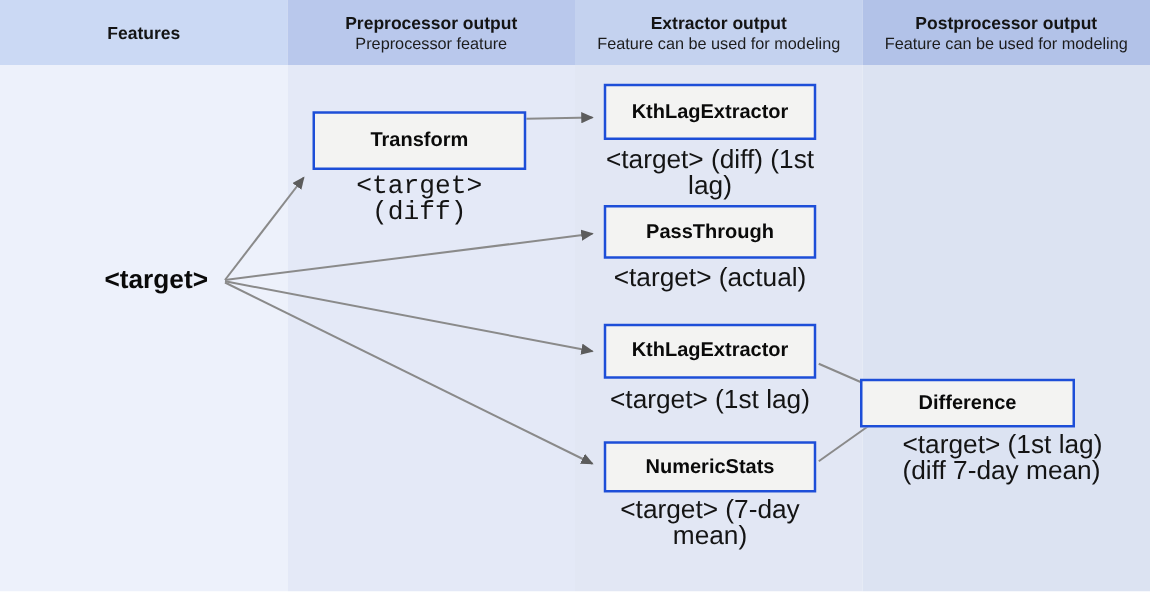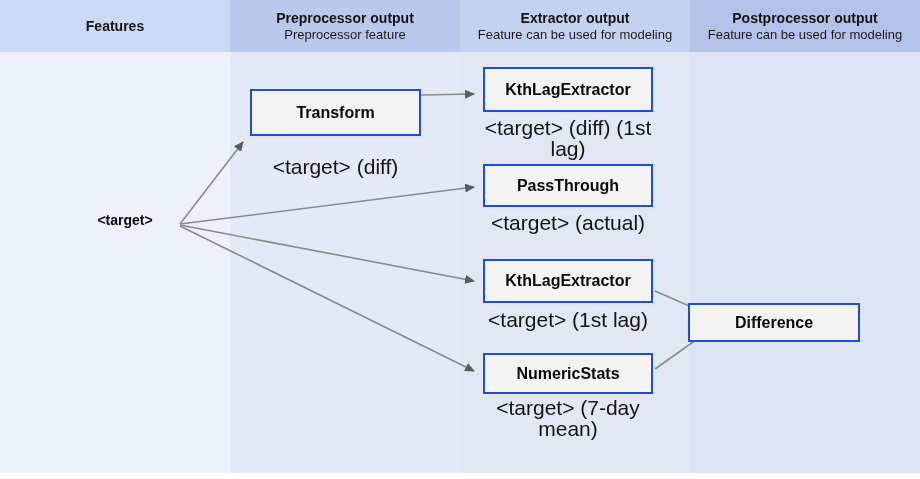--- a/index.html
+++ b/index.html
@@ -13,21 +13,21 @@
     display:flex;flex-direction:column;align-items:center;justify-content:center;
     text-align:center;}
   .hdr-title{font-size:14px;font-weight:bold;color:#141414;line-height:17px;}
   .hdr-sub{font-size:13px;color:#1c1c1c;line-height:16px;}
   .bodycol{position:absolute;top:52px;height:421px;width:230px;}
   .node{position:absolute;background:#f3f3f2;border:2px solid #1d4ed8;
     display:flex;align-items:center;justify-content:center;box-sizing:border-box;}
   .node-title{font-size:16px;font-weight:bold;color:#0a0a0a;}
   .caption{position:absolute;font-size:21px;color:#141414;text-align:center;line-height:21px;}
   .target{position:absolute;left:0;top:212px;width:250px;text-align:center;
-    font-size:14px;font-weight:bold;color:#0a0a0a;}
+    font-size:21px;font-weight:bold;color:#0a0a0a;}
   svg.overlay{position:absolute;left:0;top:0;pointer-events:none;}
 </style>
 </head>
 <body>
 
 <div class="canvas">
 
   <div class="hdr" style="left:0;background:#cbd9f4;">
     <div class="hdr-title">Features</div>
   </div>
@@ -62,21 +62,21 @@
     <line x1="421" y1="95" x2="474" y2="94" stroke="#8a8a8a" stroke-width="1.6" marker-end="url(#ah)"></line>
     <line x1="655" y1="291" x2="710" y2="315" stroke="#8a8a8a" stroke-width="1.6" marker-end="url(#ah)"></line>
     <line x1="655" y1="369" x2="710" y2="330" stroke="#8a8a8a" stroke-width="1.6" marker-end="url(#ah)"></line>
   </svg>
 
   <div class="target">&lt;target&gt;</div>
 
   <div class="node" style="left:250px;top:89px;width:171px;height:47px;">
     <span class="node-title">Transform</span>
   </div>
-  <div class="caption" style="left:250px;top:156px;width:171px;">&lt;target&gt; (diff)</div>
+  <div class="caption" style="left:250px;top:139px;width:171px;font-family:Liberation Mono, monospace;">&lt;target&gt; (diff)</div>
 
   <div class="node" style="left:483px;top:67px;width:170px;height:45px;">
     <span class="node-title">KthLagExtractor</span>
   </div>
   <div class="caption" style="left:470px;top:117px;width:196px;">&lt;target&gt; (diff) (1st lag)</div>
 
   <div class="node" style="left:483px;top:164px;width:170px;height:43px;">
     <span class="node-title">PassThrough</span>
   </div>
   <div class="caption" style="left:483px;top:212px;width:170px;">&lt;target&gt; (actual)</div>
@@ -87,14 +87,15 @@
   <div class="caption" style="left:483px;top:309px;width:170px;">&lt;target&gt; (1st lag)</div>
 
   <div class="node" style="left:483px;top:353px;width:170px;height:41px;">
     <span class="node-title">NumericStats</span>
   </div>
   <div class="caption" style="left:475px;top:397px;width:186px;">&lt;target&gt; (7-day mean)</div>
 
   <div class="node" style="left:688px;top:303px;width:172px;height:39px;">
     <span class="node-title">Difference</span>
   </div>
+  <div class="caption" style="left:722px;top:345px;width:182px;text-align:left;">&lt;target&gt; (1st lag) (diff 7-day mean)</div>
 
 </div>
 
 </body></html>

